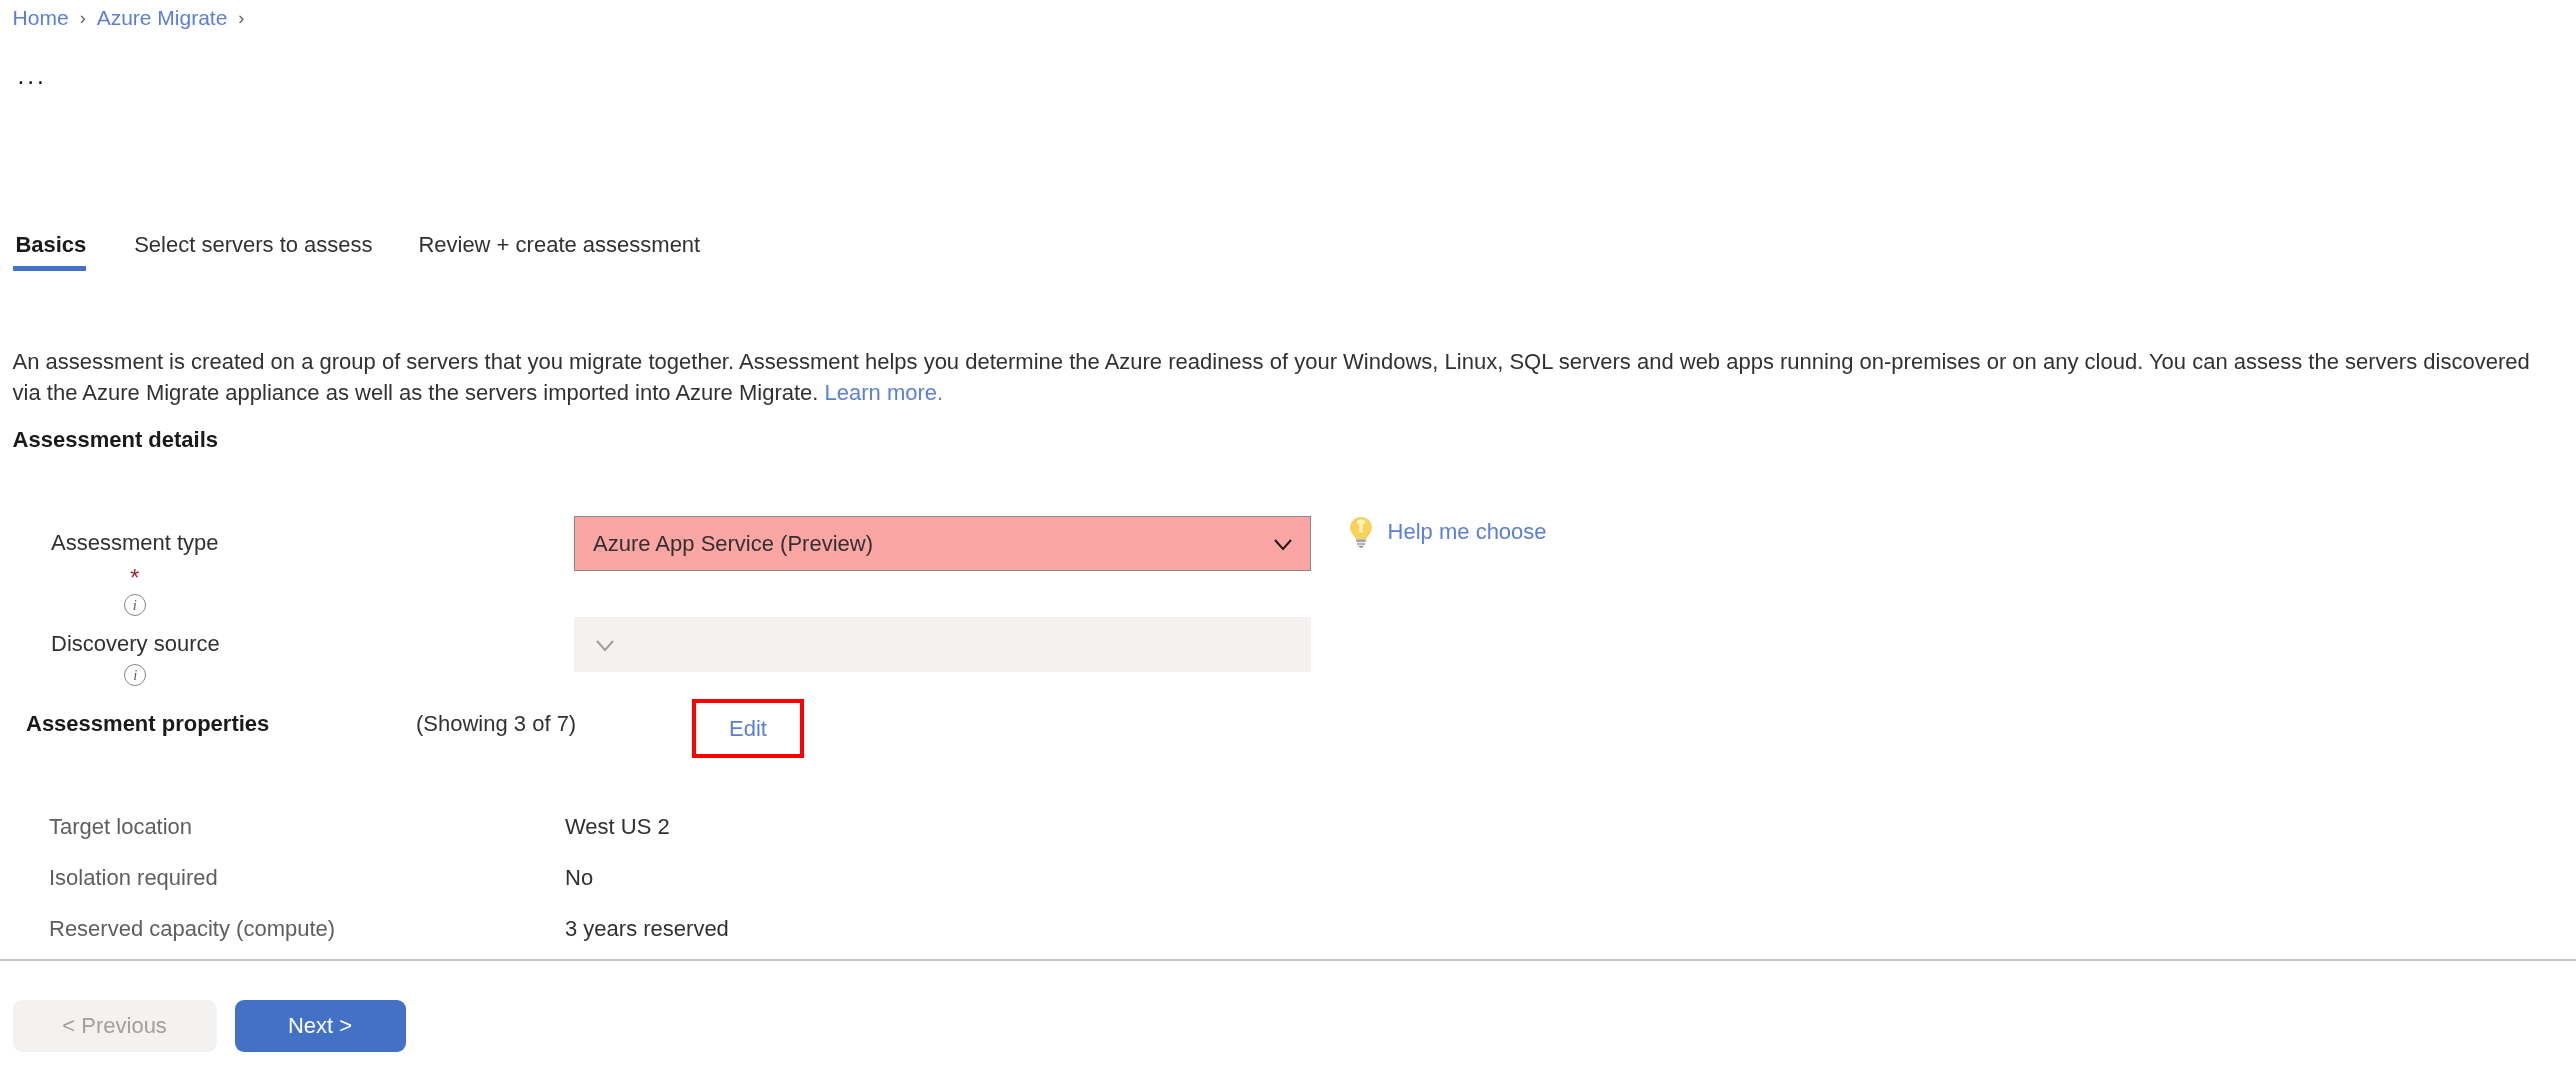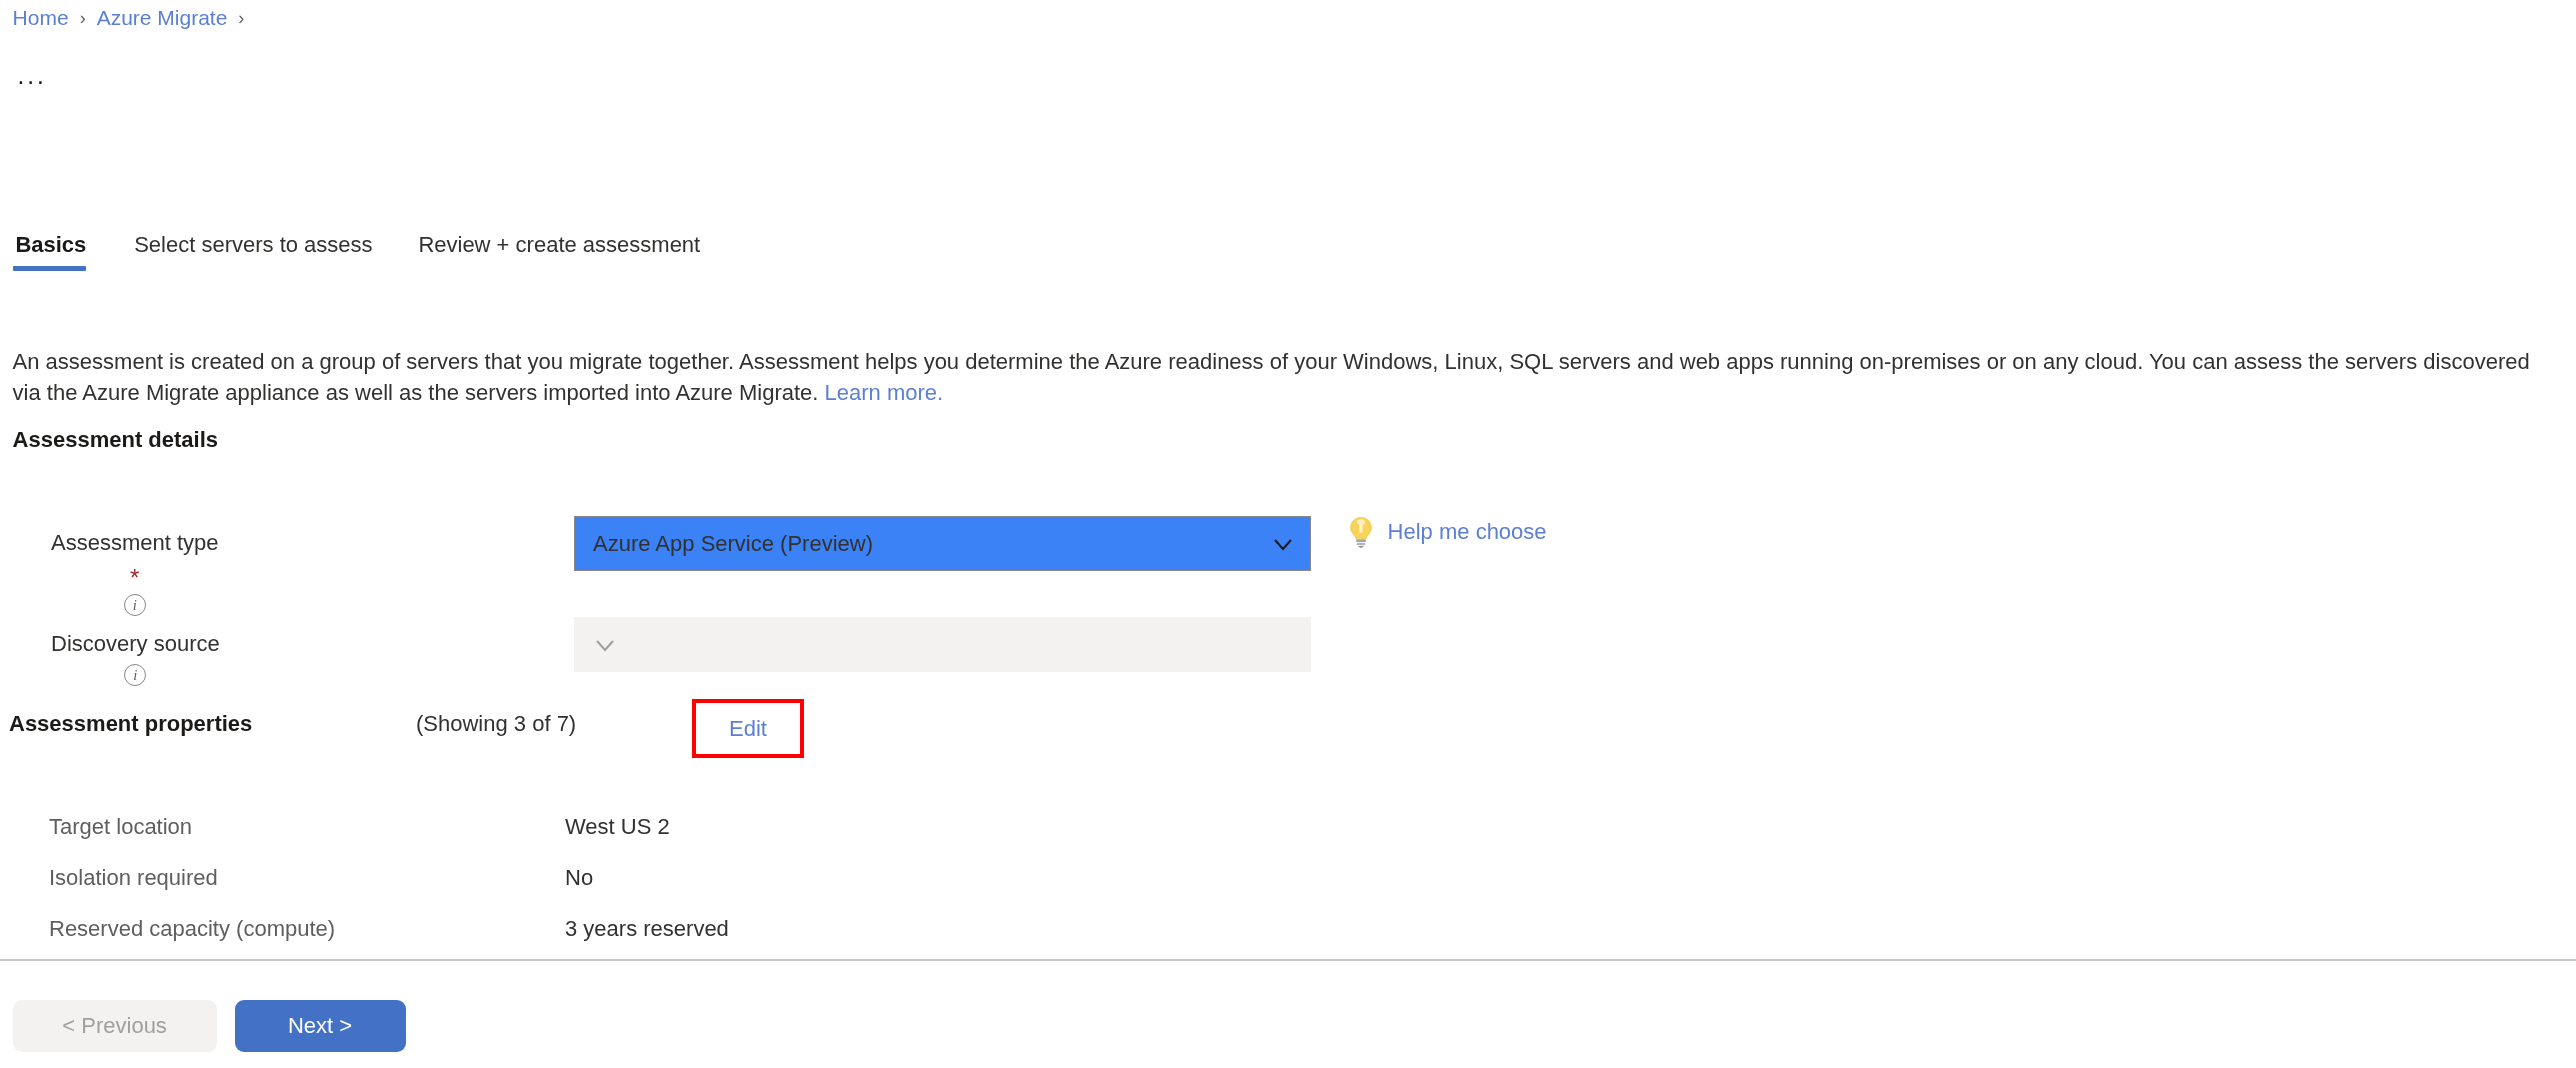--- a/index.html
+++ b/index.html
@@ -163,21 +163,21 @@
     line-height: 1;
     cursor: pointer;
     flex: none;
   }
 
   .dropdown {
     position: absolute;
     width: 737px;
     height: 55px;
     border: 1.4px solid #8a8886;
-    background: #3b82f6;
+    background: #fca5a5;
     display: flex;
     align-items: center;
     justify-content: space-between;
     padding: 0 15.5px 0 18px;
     font-size: 22px;
     color: #323130;
     cursor: pointer;
   }
   .dropdown.disabled {
     background: #f3f2f1;
@@ -203,21 +203,21 @@
   }
   .help-choose .hc-text {
     color: #5b7fd4;
     font-size: 22px;
     white-space: nowrap;
   }
 
   
   .props-heading {
     position: absolute;
-    left: 9px;
+    left: 26px;
     top: 711px;
     font-size: 22px;
     font-weight: 700;
     color: #1b1a19;
     white-space: nowrap;
   }
   .props-count {
     position: absolute;
     left: 416px;
     top: 711px;

